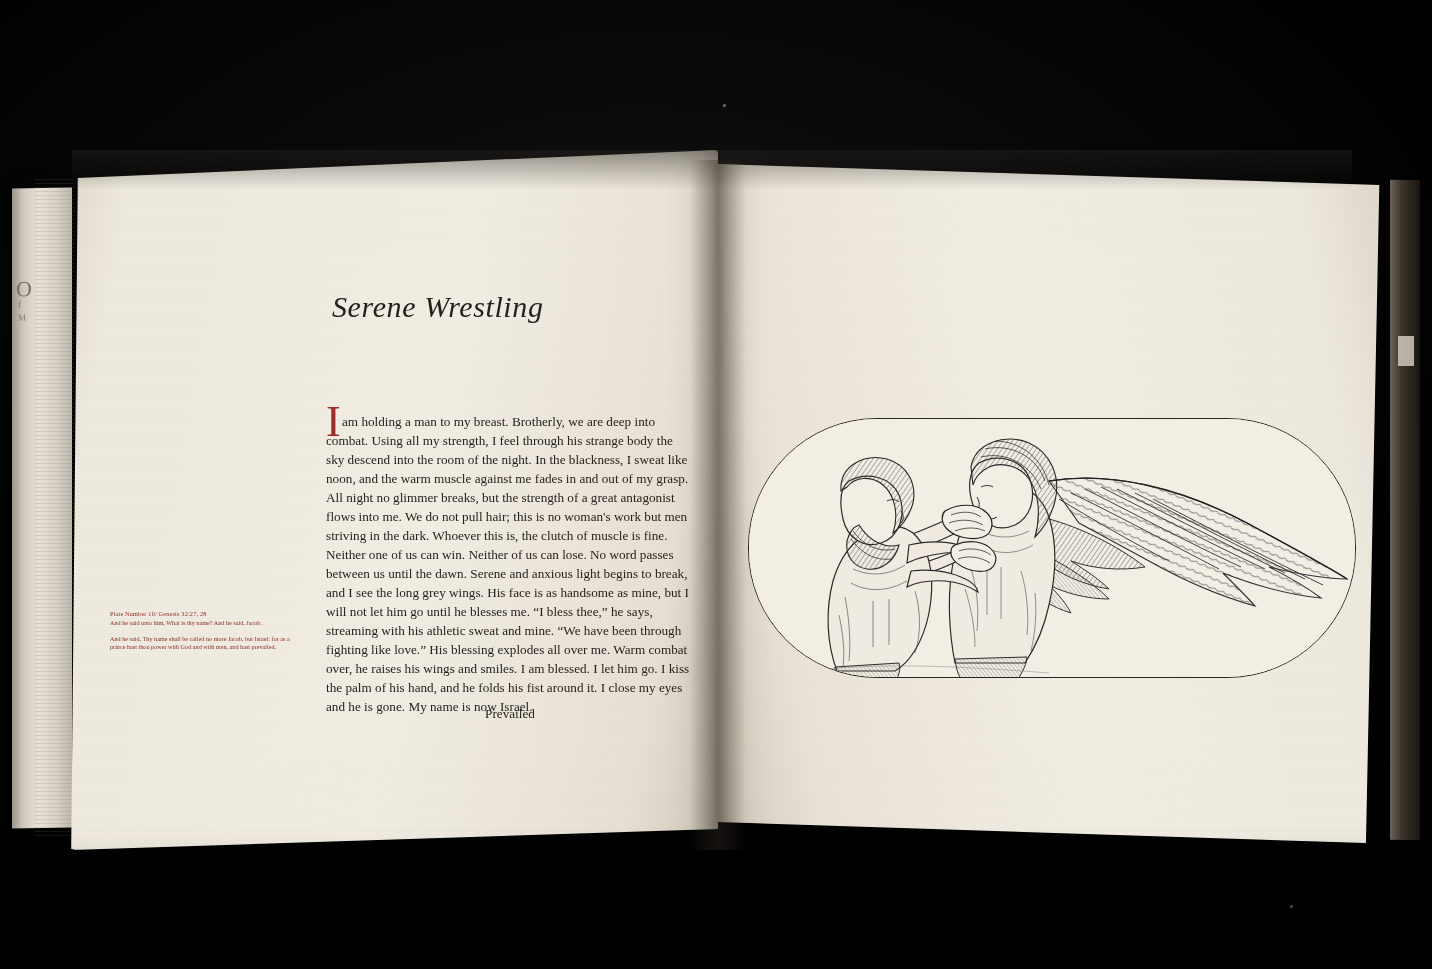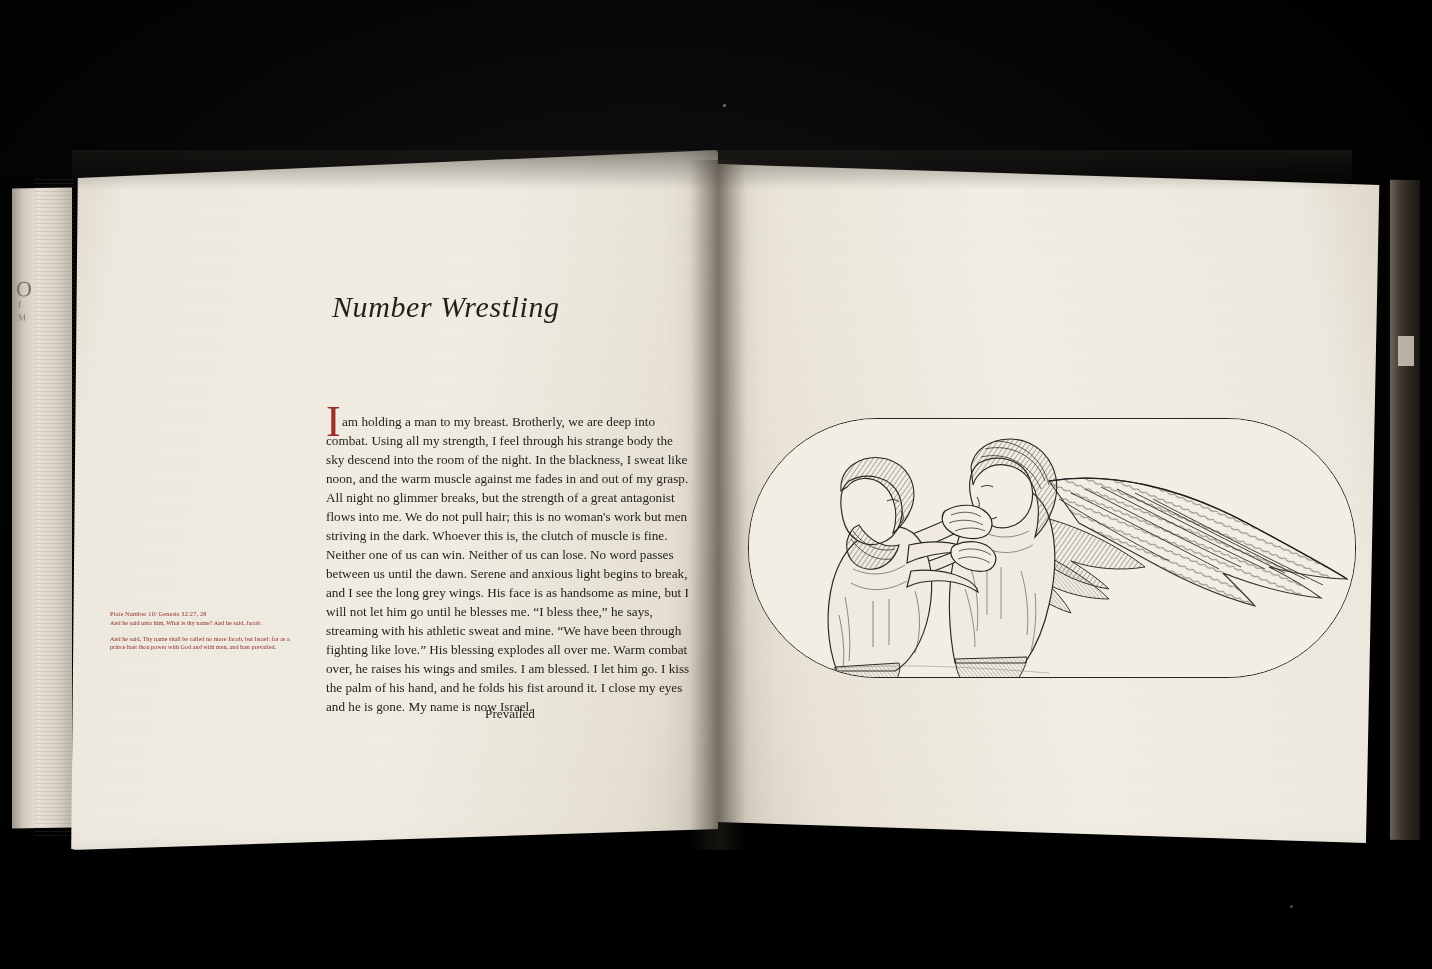--- a/index.html
+++ b/index.html
@@ -278,21 +278,21 @@
       <div class="ghost-drop">O</div>
       <div class="ghost-text">
         f&nbsp;&nbsp;&nbsp;<br>M<br>&nbsp;<br>&nbsp;<br>&nbsp;
       </div>
     </div>
     <div class="edge-lines"></div>
 
     <div class="leaf leaf-left">
       <div class="grain"></div>
 
-      <div class="poem-title">Number Wrestling</div>
+      <div class="poem-title">Serene Wrestling</div>
 
       <div class="drop-cap">I</div>
       <div class="poem-body">am holding a man to my breast. Brotherly, we are deep into combat. Using all my strength, I feel through his strange body the sky descend into the room of the night. In the blackness, I sweat like noon, and the warm muscle against me fades in and out of my grasp. All night no glimmer breaks, but the strength of a great antagonist flows into me. We do not pull hair; this is no woman's work but men striving in the dark. Whoever this is, the clutch of muscle is fine. Neither one of us can win. Neither of us can lose. No word passes between us until the dawn. Serene and anxious light begins to break, and I see the long grey wings. His face is as handsome as mine, but I will not let him go until he blesses me. “I bless thee,” he says, streaming with his athletic sweat and mine. “We have been through fighting like love.” His blessing explodes all over me. Warm combat over, he raises his wings and smiles. I am blessed. I let him go. I kiss the palm of his hand, and he folds his fist around it. I close my eyes and he is gone. My name is now Israel.</div>
       <div class="poem-coda">Prevailed</div>
 
       <div class="margin-note">
         <div class="mn-head">Plate Number 10/ Genesis 32:27, 28</div>
         <div class="mn-verse">And he said unto him, What is thy name? And he said, Jacob.</div>
         <div class="mn-verse">And he said, Thy name shall be called no more Jacob, but Israel: for as a prince hast thou power with God and with men, and hast prevailed.</div>
       </div>

